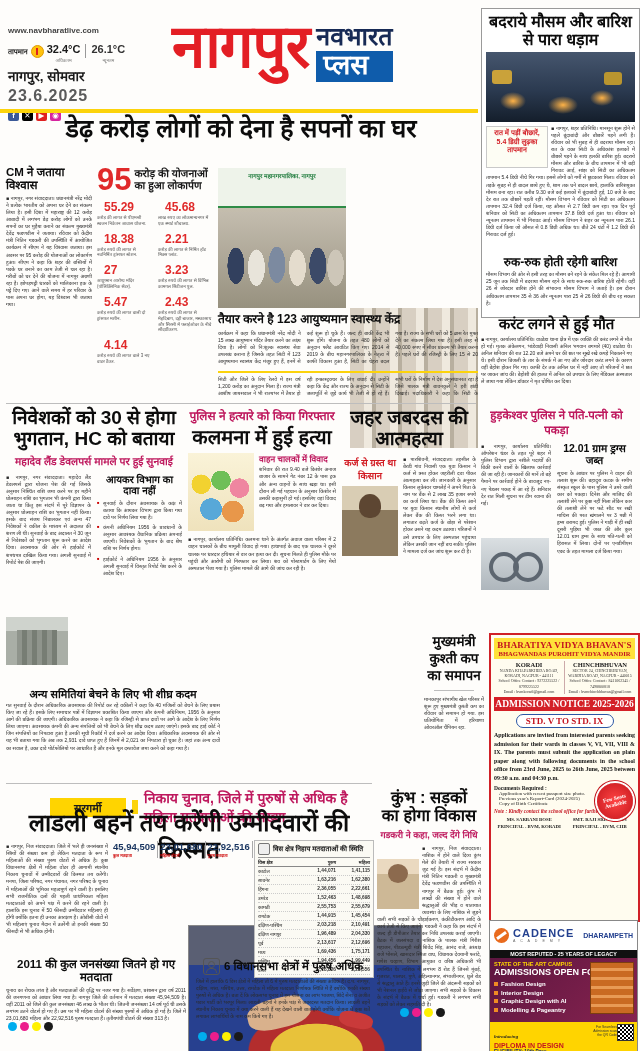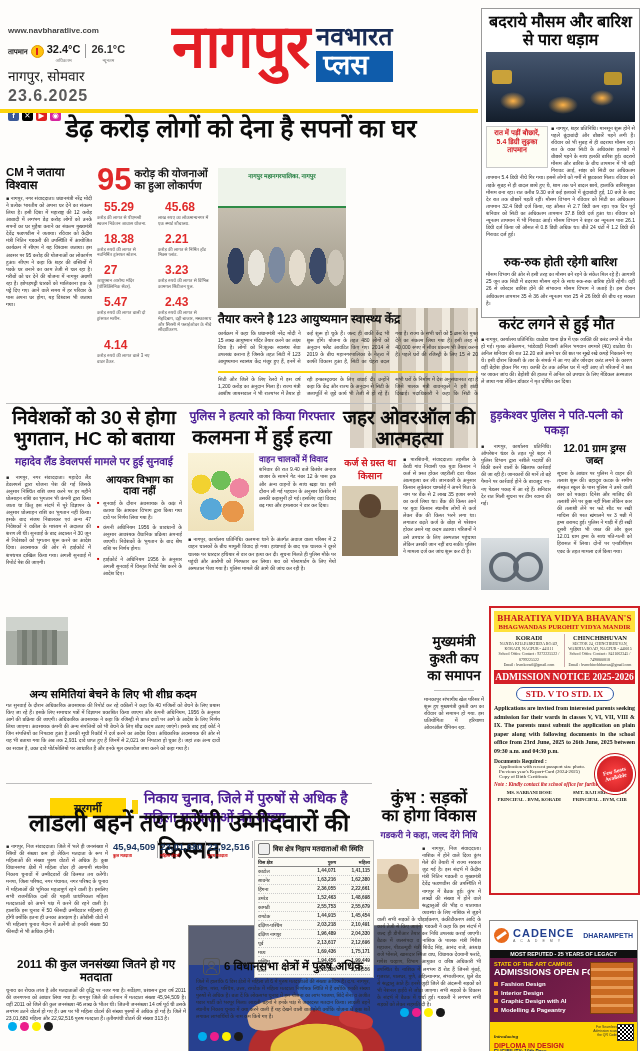--- a/index.html
+++ b/index.html
@@ -3,34 +3,34 @@
 <meta charset="utf-8">
 <style>
   html,body{margin:0;padding:0;background:#e9e9e9;}
   .page{position:relative;width:640px;height:1051px;background:#fefdfb;margin:0 auto;overflow:hidden;
         font-family:"Liberation Sans","DejaVu Sans",sans-serif;color:#1a1a1a;}
   .abs{position:absolute;}
   .c{text-align:center;}
   .j{text-align:justify;}
   .body-txt{font-size:5px;line-height:1.42;color:#2b2b2b;overflow:hidden;}
   .headline{font-weight:900;color:#0c0c0c;line-height:1.12;}
-  .kicker{font-weight:800;color:#4c1d95;}
+  .kicker{font-weight:800;color:#be185d;}
   .photo{background:#cfcac0;overflow:hidden;position:relative;}
   .rule-y{background:#fcd30b;}
   .rule-g{background:#bdbdbd;}
   
   .url{font-size:8px;color:#444;font-weight:bold;}
   .temp-row{display:flex;align-items:center;gap:3px;margin-top:4px;}
   .temp-lbl{font-size:7px;font-weight:bold;}
   .temp-ico{width:11px;height:11px;border-radius:50%;background:#ffc20e;border:1px solid #e09b00;position:relative;}
   .temp-ico::after{content:"";position:absolute;left:4px;top:2px;width:2px;height:7px;background:#d22;}
   .temp-val{font-size:11px;font-weight:800;}
   .temp-sub{font-size:4.5px;color:#777;display:block;text-align:center;}
   .temp-div{width:1px;height:14px;background:#999;margin:0 2px;}
-  .city-day{font-size:13.5px;font-weight:400;margin-top:4px;}
+  .city-day{font-size:13.5px;font-weight:700;margin-top:4px;}
   .hdate{font-size:16px;font-weight:800;color:#5a5a5a;letter-spacing:1px;margin-top:2px;}
   .socials{display:flex;gap:3px;margin-top:5px;}
   .soc{width:11px;height:11px;border-radius:2px;color:#fff;font-size:7.5px;font-weight:bold;
        display:flex;align-items:center;justify-content:center;}
   .masthead{display:flex;align-items:flex-start;gap:7px;}
   .mast-city{font-size:60px;font-weight:900;color:#e31e24;line-height:.95;letter-spacing:-1px;}
   .brand{display:flex;flex-direction:column;margin-top:6px;}
   .brand-1{font-size:25px;font-weight:900;color:#172a55;line-height:1;}
   .brand-2{font-size:27px;font-weight:900;color:#fff;background:#0f5cab;padding:1px 7px 3px;line-height:1;margin-top:2px;}
   
@@ -306,21 +306,21 @@
       <div class="photo p-cartoon" style="width:66px;height:78px;flex:none;"></div>
       <div>
         <div class="kicker" style="font-size:8.5px;">वाहन चालकों में विवाद</div>
         <div class="body-txt j" style="height:66px;margin-top:2px;">शनिवार की रात 9.40 बजे किशोर अनाज बाजार के सामने गेट नंबर 12 के पास ट्रक और अन्य वाहनों के साथ खड़ा था। इसी दौरान ली गई पहचान के अनुसार किशोर से उसकी कहासुनी हो गई। इसलिए वहां विवाद बढ़ गया और हमलावर ने वार कर दिया।</div>
       </div>
     </div>
     <div class="body-txt j" style="height:100px;margin-top:4px;">■ नागपुर, कार्यालय प्रतिनिधि। कलमना थाने के अंतर्गत अवाज वाला परिसर में 2 वाहन चालकों के बीच मामूली विवाद हो गया। हाथापाई के बाद एक चालक ने दूसरे चालक पर धारदार हथियार से वार कर हत्या कर दी। सूचना मिलते ही पुलिस मौके पर पहुंची और आरोपी को गिरफ्तार कर लिया। शव को पोस्टमार्टम के लिए मेयो अस्पताल भेजा गया है। पुलिस मामले की आगे की जांच कर रही है।</div>
   </div>
 
   <div class="abs" style="left:342px;top:407px;width:134px;">
-    <div class="headline c" style="font-size:19px;">जहर ओवरऑल की आत्महत्या</div>
+    <div class="headline c" style="font-size:19px;">जहर जबरदस की आत्महत्या</div>
     <div style="display:flex;gap:5px;margin-top:6px;">
       <div style="width:56px;flex:none;">
         <div class="kicker c" style="font-size:9.5px;color:#d21c24;">कर्ज से ग्रस्त था किसान</div>
         <div class="photo p-farmer" style="width:56px;height:70px;margin-top:4px;"></div>
       </div>
       <div class="body-txt j" style="height:190px;">■ पारशिवनी, संवाददाता। तहसील के बेरडी गांव निवासी एक युवा किसान ने कर्ज से त्रस्त होकर जहरीली दवा पीकर आत्महत्या कर ली। जानकारी के अनुसार किसान लुकेश्वर चामलेई ने अपने पिता के नाम पर बैंक से 2 लाख 35 हजार रुपये का कर्ज लिया था। बैंक की किस्त आने पर युवा किसान स्थानीय लोगों से कर्ज लेकर बैंक की किस्त भरने लगा था। लगातार बढ़ते कर्ज के बोझ से परेशान होकर उसने यह कदम उठाया। परिजनों ने उसे उपचार के लिए अस्पताल पहुंचाया लेकिन उसकी जान नहीं बच सकी। पुलिस ने मामला दर्ज कर जांच शुरू कर दी है।</div>
     </div>
   </div>
 
   <div class="abs" style="left:481px;top:407px;width:151px;">
@@ -491,21 +491,21 @@
       <span style="background:#fff100;"></span>
       <span style="background:#1a1a1a;"></span>
   </div>
   <div class="abs cmyk" style="left:400px;top:1008px;">
     <span style="background:#00adee;"></span>
       <span style="background:#ec1e8c;"></span>
       <span style="background:#fff100;"></span>
       <span style="background:#1a1a1a;"></span>
   </div>
 
-  <div class="abs ad-bhv" style="left:489px;top:606px;width:141px;height:279px;">
+  <div class="abs ad-bhv" style="left:489px;top:633px;width:141px;height:279px;">
     <div class="bhv-strip">
       <div class="bhv-t1">BHARATIYA VIDYA BHAVAN'S</div>
       <div class="bhv-t2">BHAGWANDAS PUROHIT VIDYA MANDIR</div>
     </div>
     <div class="bhv-cols">
       <div class="bhv-col">
         <div class="bhv-cn">KORADI</div>
         <div class="bhv-ca">NANDA KHAPARKHEDA ROAD, KORADI, NAGPUR - 441111</div>
         <div class="bhv-ca">School Office Contact : 9272225522 / 8799225522</div>
         <div class="bhv-ca">Email : bvmkoradi@gmail.com</div>

